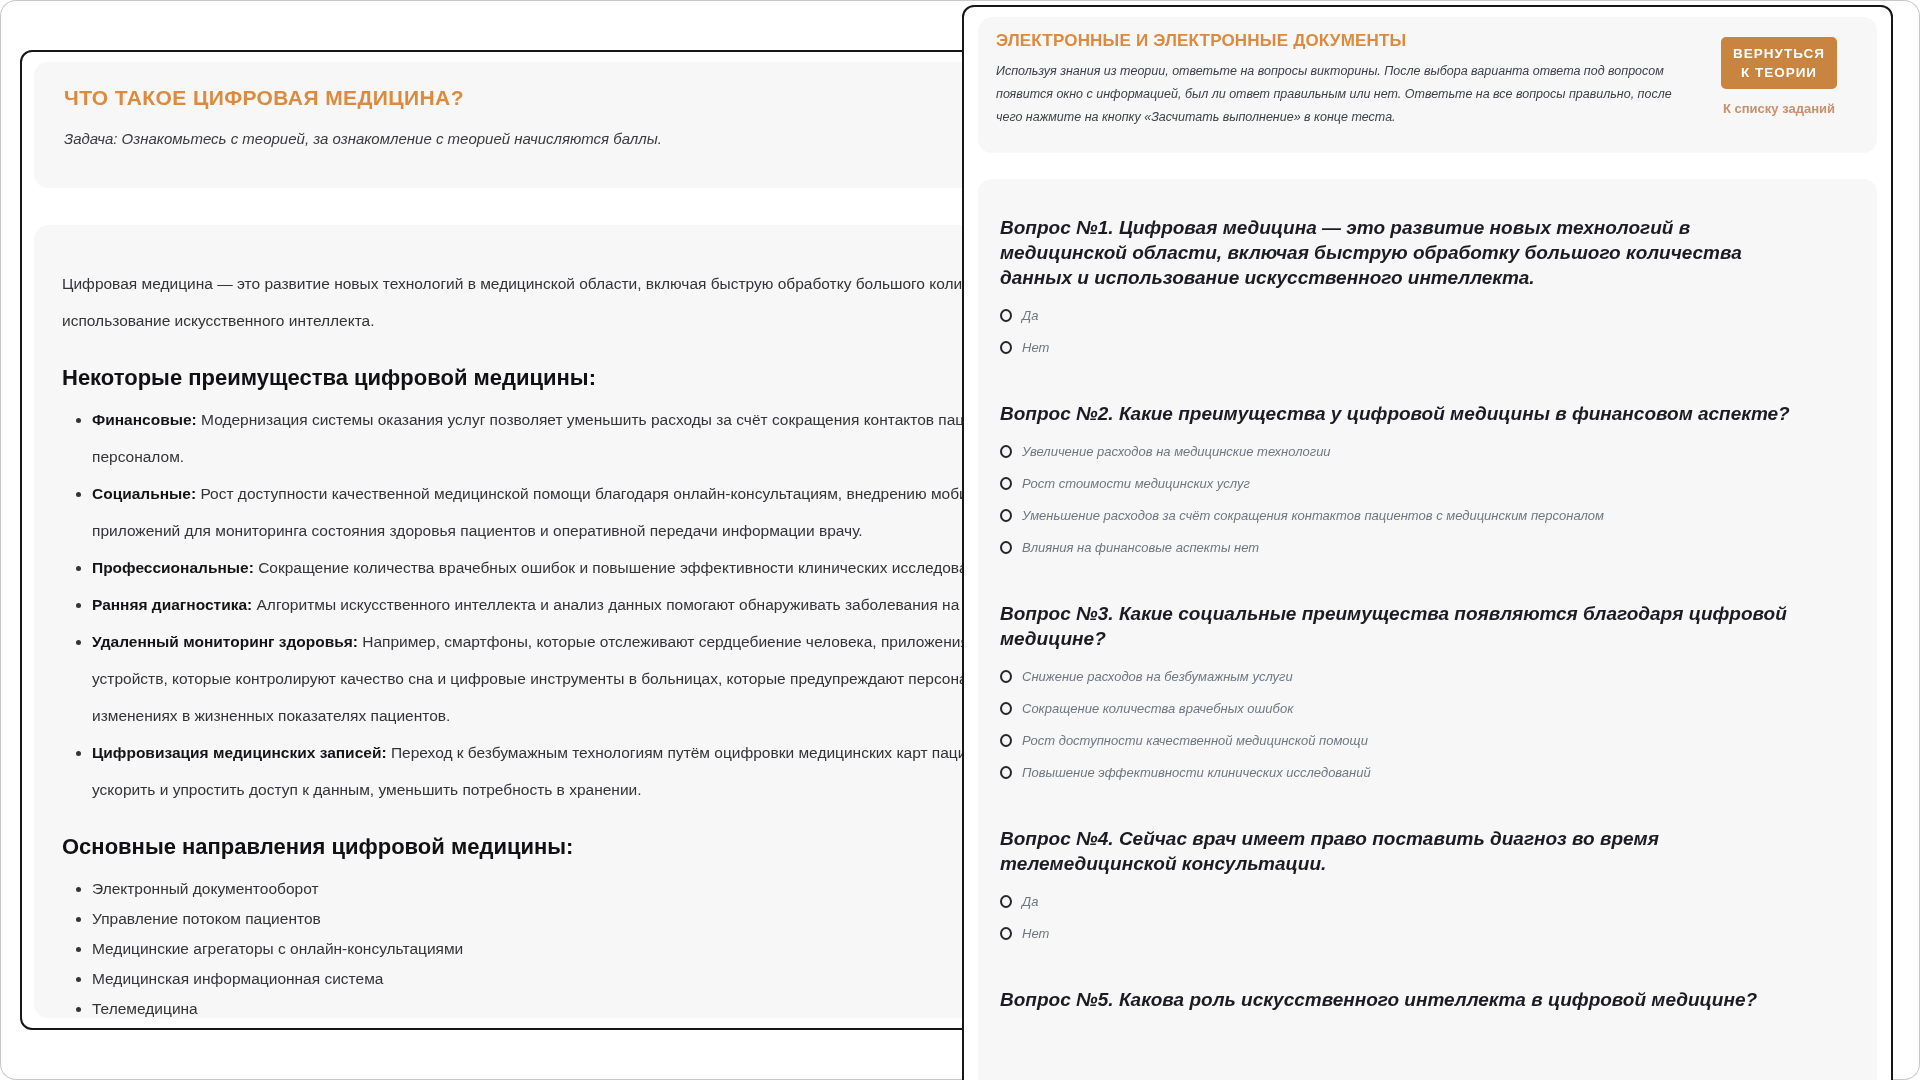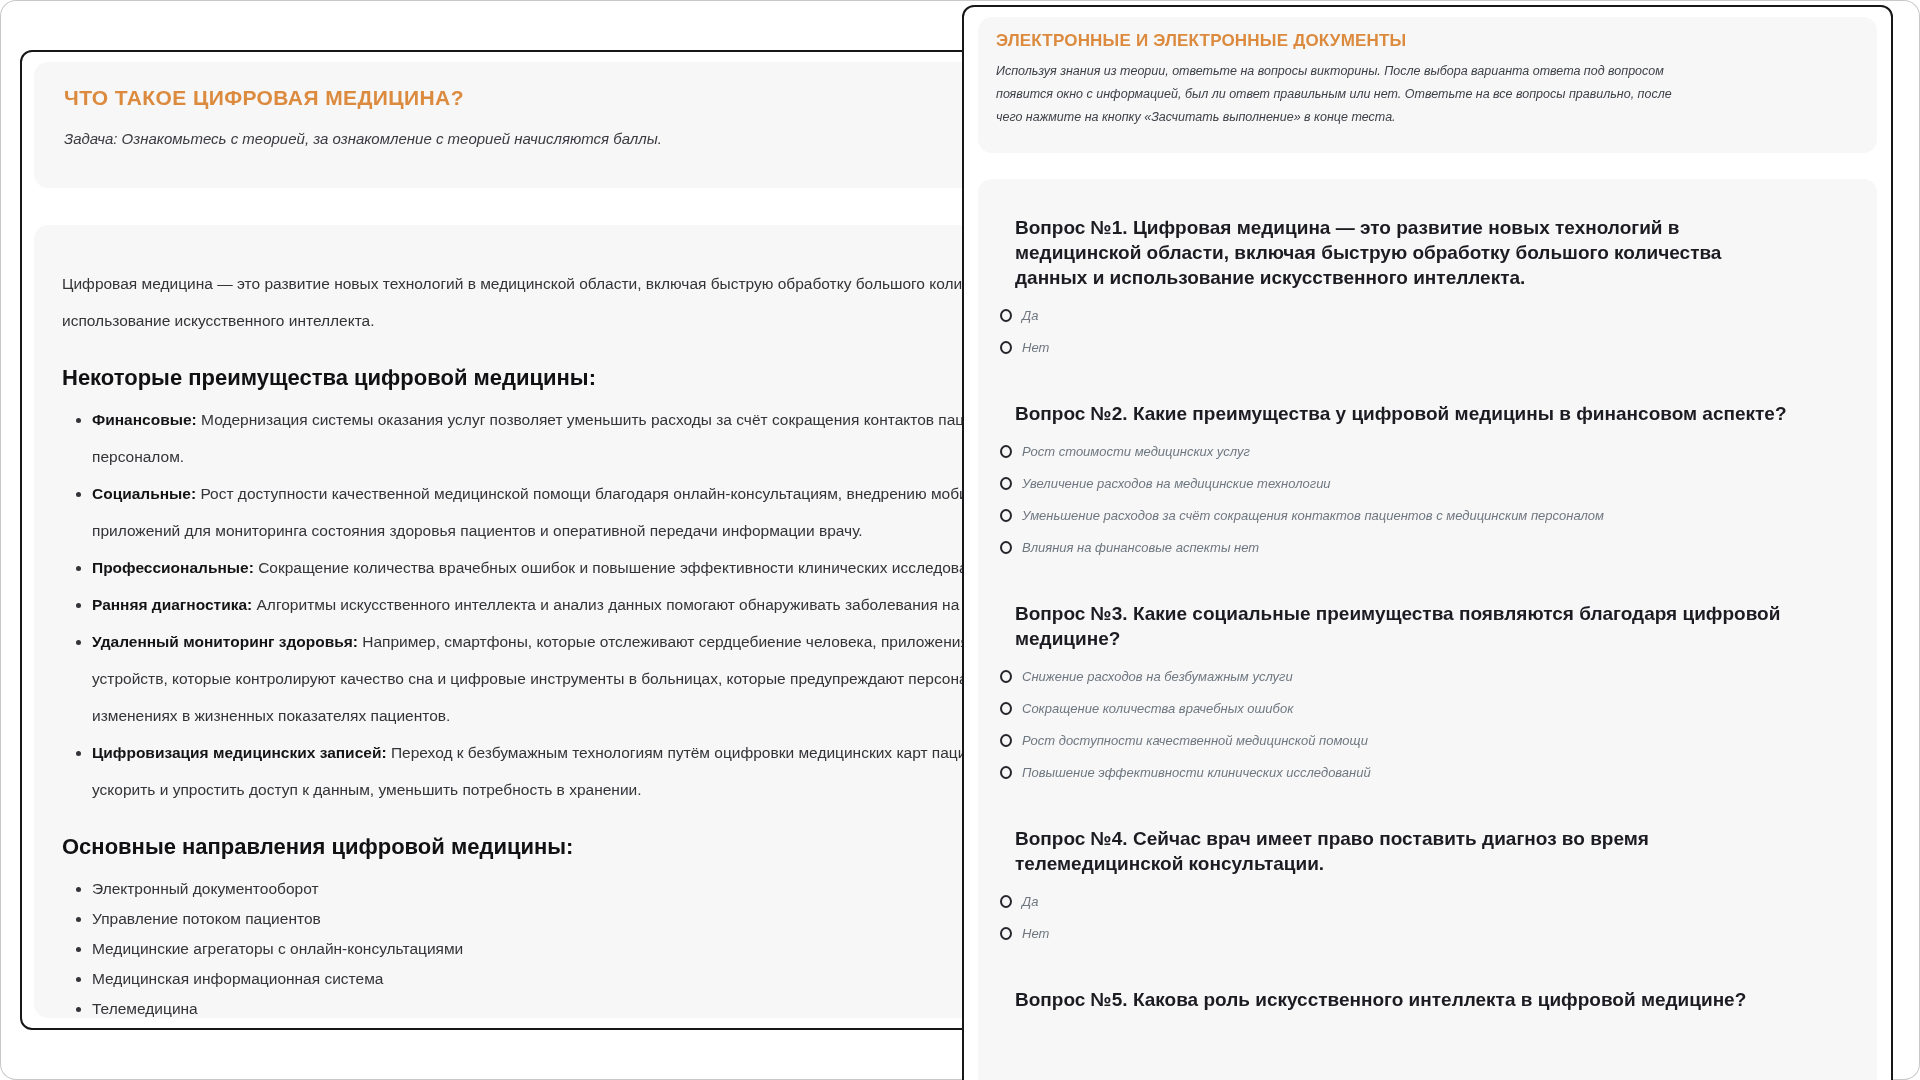--- a/index.html
+++ b/index.html
@@ -36,22 +36,22 @@
   .quiz-title{color:var(--accent);font-size:17px;font-weight:bold;letter-spacing:.2px;}
   .quiz-instructions{margin-top:9px;font-style:italic;font-size:12.5px;line-height:23px;
                      color:#3e4148;white-space:pre-line;max-width:710px;}
   .quiz-head-right{display:flex;flex-direction:column;align-items:center;flex:0 0 160px;padding-top:6px;}
   .return-btn{background:var(--btn);color:#fff;border:none;border-radius:5px;cursor:pointer;
               font-family:"Liberation Sans",sans-serif;font-weight:bold;font-size:13.5px;
               letter-spacing:1px;line-height:19px;padding:7px 12px;white-space:pre-line;text-align:center;}
   .tasks-link{margin-top:12px;color:var(--link);font-size:13px;font-weight:bold;text-decoration:none;}
   .quiz-body{margin-top:26px;flex:1 1 auto;padding:36px 22px;overflow:hidden;}
   .question{margin-bottom:46px;}
-  .question h3{font-size:19px;font-weight:bold;color:var(--qtext);
-               line-height:25px;white-space:pre-line;margin-bottom:18px;max-width:850px;margin-left:15px;}
+  .question h3{font-size:19px;font-weight:bold;font-style:italic;color:var(--qtext);
+               line-height:25px;white-space:pre-line;margin-bottom:18px;max-width:850px;}
   .option{display:flex;align-items:center;margin-bottom:17px;cursor:pointer;}
   .radio{width:12px;height:13px;border:2px solid #26262e;border-radius:50%;flex:0 0 auto;
          margin-right:10px;background:transparent;}
   .option-label{font-style:italic;font-size:13px;color:var(--opt);}
 </style>
 </head>
 <body>
 
 <div class="screen">
 
@@ -90,44 +90,49 @@
   </section>
 
   <aside class="card quiz-card">
     <div class="innerbox quiz-head">
       <div>
         <h2 class="quiz-title">ЭЛЕКТРОННЫЕ И ЭЛЕКТРОННЫЕ ДОКУМЕНТЫ</h2>
         <p class="quiz-instructions">Используя знания из теории, ответьте на вопросы викторины. После выбора варианта ответа под вопросом
 появится окно с информацией, был ли ответ правильным или нет. Ответьте на все вопросы правильно, после
 чего нажмите на кнопку «Засчитать выполнение» в конце теста.</p>
       </div>
+      <div class="quiz-head-right">
+        <button class="return-btn">ВЕРНУТЬСЯ
+К ТЕОРИИ</button>
+        <a class="tasks-link" href="#">К списку заданий</a>
+      </div>
     </div>
     <div class="innerbox quiz-body" id="questions">
         <section class="question">
           <h3>Вопрос №1. Цифровая медицина — это развитие новых технологий в
 медицинской области, включая быструю обработку большого количества
 данных и использование искусственного интеллекта.</h3>
           <div class="option">
             <span class="radio"></span>
             <span class="option-label">Да</span>
           </div>
           <div class="option">
             <span class="radio"></span>
             <span class="option-label">Нет</span>
           </div>
         </section>
         <section class="question">
           <h3>Вопрос №2. Какие преимущества у цифровой медицины в финансовом аспекте?</h3>
           <div class="option">
             <span class="radio"></span>
-            <span class="option-label">Рост стоимости медицинских услуг</span>
+            <span class="option-label">Увеличение расходов на медицинские технологии</span>
           </div>
           <div class="option">
             <span class="radio"></span>
-            <span class="option-label">Увеличение расходов на медицинские технологии</span>
+            <span class="option-label">Рост стоимости медицинских услуг</span>
           </div>
           <div class="option">
             <span class="radio"></span>
             <span class="option-label">Уменьшение расходов за счёт сокращения контактов пациентов с медицинским персоналом</span>
           </div>
           <div class="option">
             <span class="radio"></span>
             <span class="option-label">Влияния на финансовые аспекты нет</span>
           </div>
         </section>

